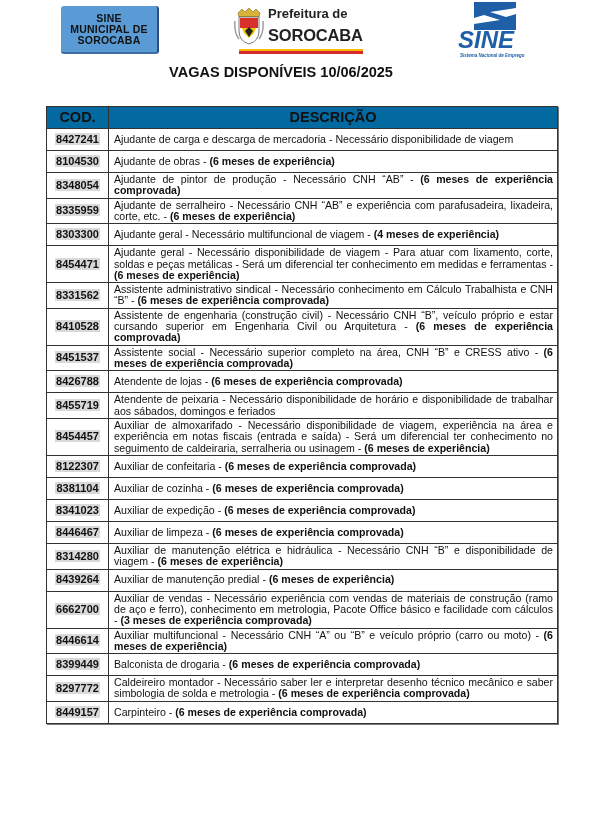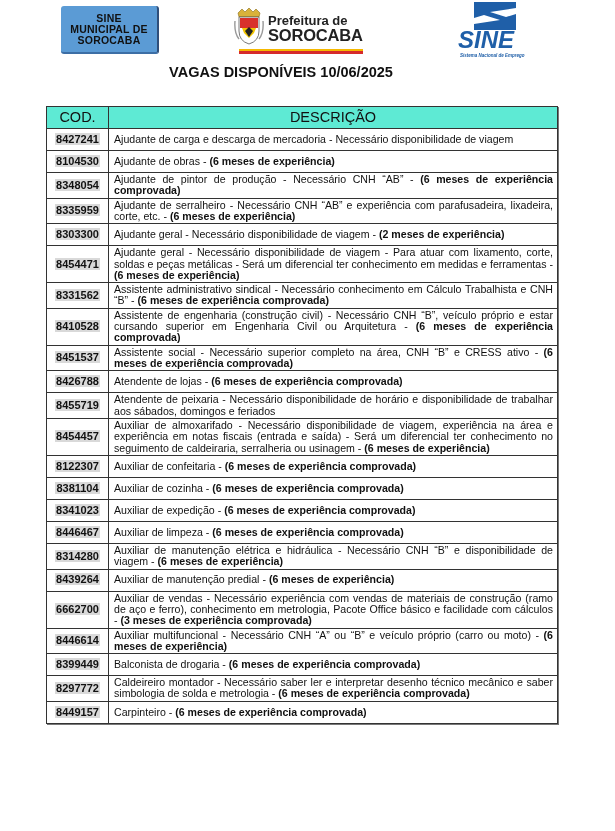--- a/index.html
+++ b/index.html
@@ -1,31 +1,31 @@
 <!DOCTYPE html>
 <html><head>
 <meta charset="utf-8">
 <style>
   html, body { margin:0; padding:0; background:#ffffff; }
   body { width:615px; height:831px; position:relative; overflow:hidden; font-family:"Liberation Sans", sans-serif; color:#111; }
   .logo-sine-mun { position:absolute; left:61px; top:6px; width:96px; height:46px; background:#5b9bd5; border-right:2px solid #2f4f7a; border-bottom:2px solid #3c6ea5; border-radius:3px; display:flex; flex-direction:column; align-items:center; justify-content:center; }
   .logo-sine-mun span { font-weight:bold; font-size:10.5px; line-height:11px; color:#111; text-align:center; letter-spacing:0.2px; }
   .logo-pref { position:absolute; left:234px; top:5px; width:132px; height:50px; }
   .crest { position:absolute; left:0; top:2px; width:30px; height:38px; }
-  .pref-text1 { position:absolute; left:34px; top:8px; font-weight:bold; font-size:13px; color:#222; white-space:nowrap; }
+  .pref-text1 { position:absolute; left:34px; top:1px; font-weight:bold; font-size:13px; color:#222; white-space:nowrap; }
   .pref-text2 { position:absolute; left:34px; top:21px; font-weight:bold; font-size:16.5px; color:#222; white-space:nowrap; letter-spacing:-0.2px; }
   .pref-stripe { position:absolute; left:5px; top:44px; width:124px; height:5px; background:linear-gradient(#f5b800 0 40%, #d62b2b 40% 100%); }
   .logo-sine { position:absolute; left:454px; top:2px; width:90px; height:58px; }
   .sine-mark { position:absolute; left:18px; top:0; width:46px; height:28px; }
   .sine-word { position:absolute; left:4px; top:24px; font-weight:bold; font-style:italic; font-size:24px; color:#1f5fa8; letter-spacing:0px; }
   .sine-sub { position:absolute; left:6px; top:51px; font-size:4.5px; font-style:italic; font-weight:bold; color:#1f5fa8; white-space:nowrap; }
   .title { position:absolute; left:0; width:562px; top:64px; text-align:center; font-weight:bold; font-size:14.5px; color:#111; }
   table.vagas { position:absolute; left:46px; top:106px; width:512px; border-collapse:collapse; box-shadow:1px 1px 0 #777; }
   table.vagas th, table.vagas td { border:1px solid #333; padding:0 4px; font-size:10.6px; line-height:11.3px; vertical-align:middle; }
-  table.vagas th { background:#5eead4; font-size:14.5px; font-weight:normal; height:21px; text-align:center; }
+  table.vagas th { background:#0369a1; font-size:14.5px; font-weight:bold; height:21px; text-align:center; }
   table.vagas th.cod { width:53px; }
   table.vagas td.code { text-align:center; font-weight:bold; font-size:11px; padding:0 3px; }
   table.vagas td.code span { background:#d9d9d9; padding:0 1px; }
   table.vagas td.desc { text-align:justify; padding:1px 4px 1px 5px; }
   table.vagas tr.r1 td { height:19px; }
   table.vagas tr.r2 td { height:22px;margin-left:11px; }
   table.vagas tr.r3 td { height:34px; }
   .b { font-weight:bold; }
 </style>
 </head>
@@ -81,21 +81,21 @@
       <tr class="r2">
         <td class="code"><span>8348054</span></td>
         <td class="desc"><span>Ajudante de pintor de produção - Necessário CNH “AB” - </span><span class="b">(6 meses de experiência comprovada)</span></td>
       </tr>
       <tr class="r2">
         <td class="code"><span>8335959</span></td>
         <td class="desc"><span>Ajudante de serralheiro - Necessário CNH “AB” e experiência com parafusadeira, lixadeira, corte, etc. - </span><span class="b">(6 meses de experiência)</span></td>
       </tr>
       <tr class="r1">
         <td class="code"><span>8303300</span></td>
-        <td class="desc"><span>Ajudante geral - Necessário disponibilidade de viagem - </span><span class="b">(2 meses de experiência)</span></td>
+        <td class="desc"><span>Ajudante geral - Necessário multifuncional de viagem - </span><span class="b">(4 meses de experiência)</span></td>
       </tr>
       <tr class="r3">
         <td class="code"><span>8454471</span></td>
         <td class="desc"><span>Ajudante geral - Necessário disponibilidade de viagem - Para atuar com lixamento, corte, soldas e peças metálicas - Será um diferencial ter conhecimento em medidas e ferramentas - </span><span class="b">(6 meses de experiência)</span></td>
       </tr>
       <tr class="r2">
         <td class="code"><span>8331562</span></td>
         <td class="desc"><span>Assistente administrativo sindical - Necessário conhecimento em Cálculo Trabalhista e CNH “B” - </span><span class="b">(6 meses de experiência comprovada)</span></td>
       </tr>
       <tr class="r3">

